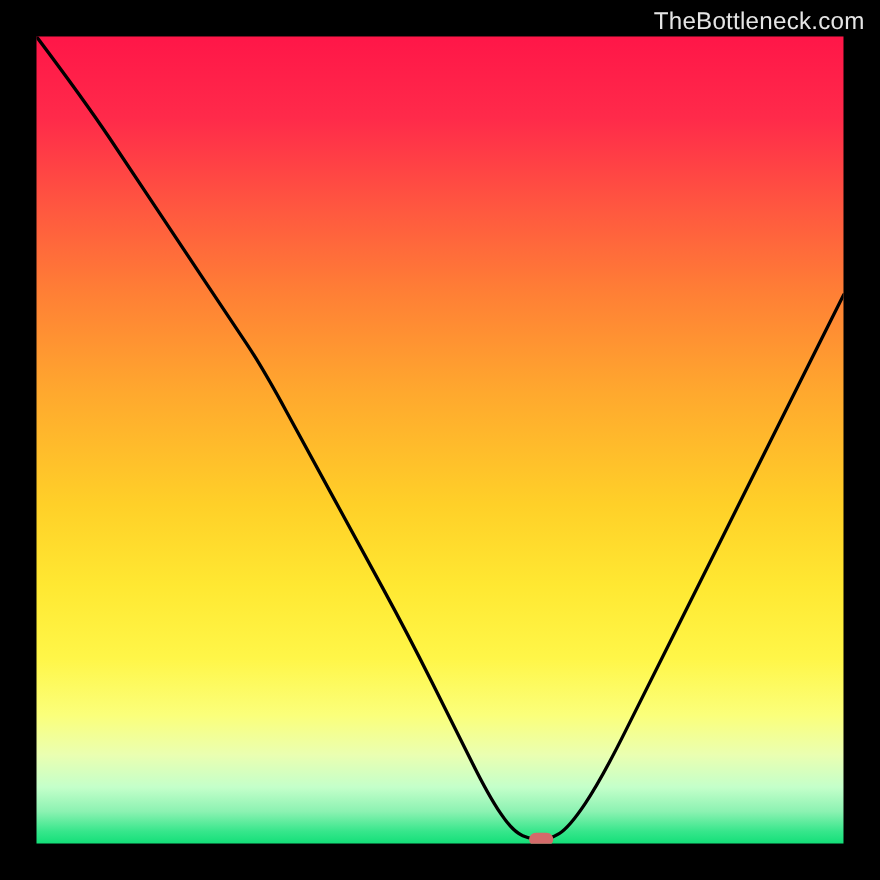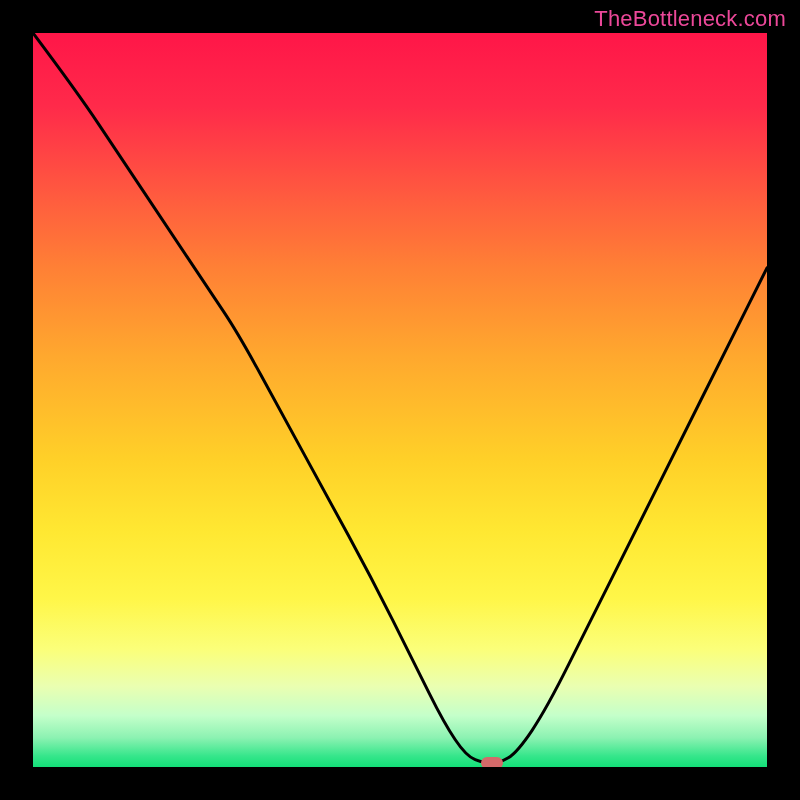--- a/index.html
+++ b/index.html
@@ -14,21 +14,21 @@
   .frame {
     position: relative;
     width: 800px;
     height: 800px;
     background: #000;
   }
   .watermark {
     position: absolute;
     top: 6px;
     right: 14px;
-    color: #ec4899;
+    color: #e5e5e5;
     font-size: 22px;
     font-weight: 500;
     letter-spacing: 0.2px;
     z-index: 10;
   }
   .plot-area {
     position: absolute;
     left: 33px;
     top: 33px;
     width: 734px;

